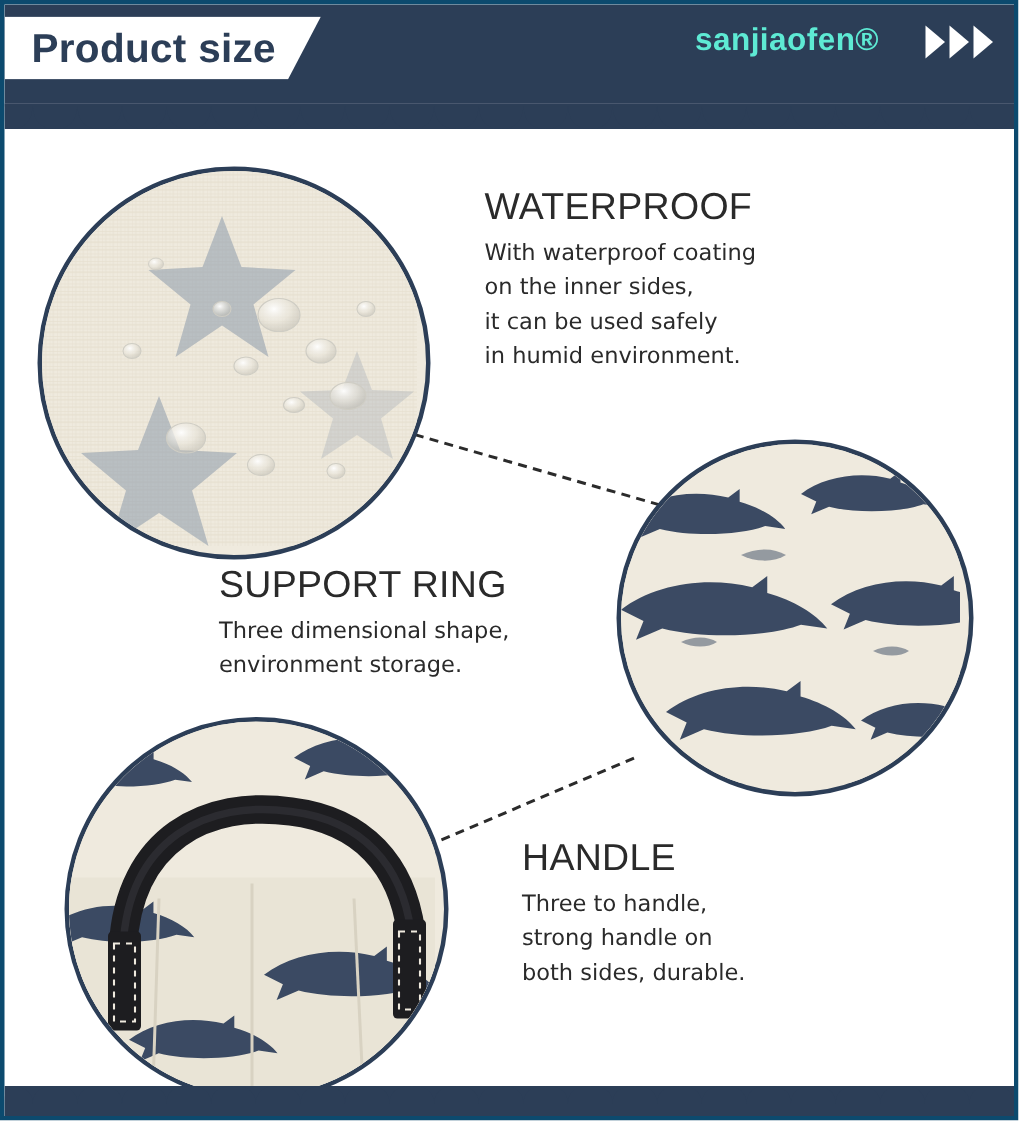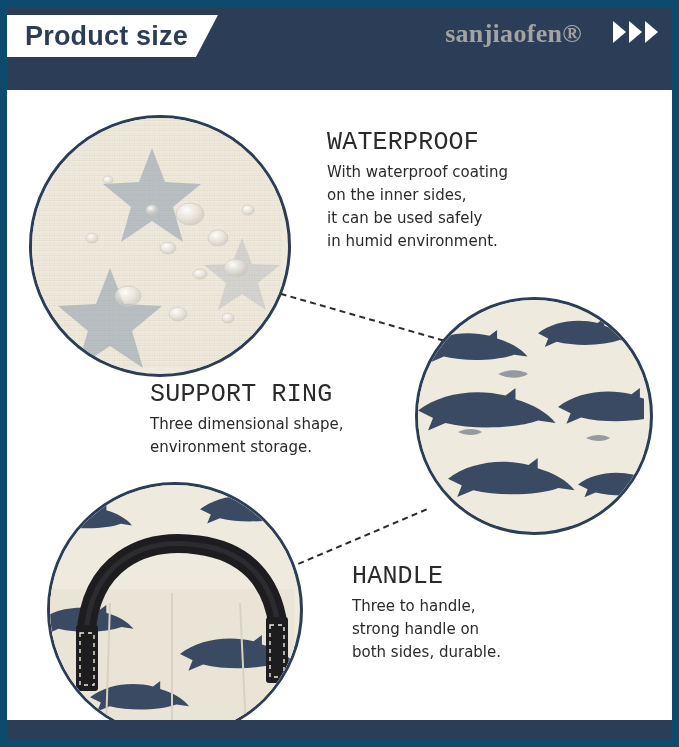--- a/index.html
+++ b/index.html
@@ -12,21 +12,21 @@
     background: #ffffff;
     font-family: "Liberation Sans", sans-serif;
     overflow: hidden;
   }
   .page {
     position: relative;
     width: 679px;
     height: 747px;
     background: #ffffff;
     box-sizing: border-box;
-    border: 7px solid #0c4a6e;
+    border: 3px solid #0c4a6e;
     overflow: hidden;
   }
 
   
   .header {
     position: absolute;
     left: 0;
     top: 0;
     width: 100%;
     height: 66px;
@@ -46,24 +46,24 @@
     padding-left: 18px;
     padding-right: 30px;
     box-sizing: border-box;
     
     clip-path: polygon(0 0, 100% 0, calc(100% - 22px) 100%, 0 100%);
   }
   .brand {
     position: absolute;
     right: 90px;
     top: 12px;
-    color: #a3a3a3;
-    font-size: 26px;
+    color: #5eead4;
+    font-size: 21px;
     font-weight: bold;
-    font-family: Liberation Serif, serif;
+    font-family: Liberation Sans, sans-serif;
     letter-spacing: 0.3px;
   }
   .chevrons {
     position: absolute;
     right: 14px;
     top: 14px;
     display: flex;
     gap: 3px;
   }
   .chev {
@@ -117,21 +117,21 @@
   .circle svg { display: block; }
 
   .feature-text {
     position: absolute;
   }
   .feature-title {
     font-size: 25px;
     color: #2a2a2a;
     letter-spacing: 0.2px;
     margin-bottom: 4px;
-    font-family: Liberation Mono, monospace;
+    font-family: Liberation Sans, sans-serif;
   }
   .feature-line {
     font-size: 15px;
     color: #2a2a2a;
     line-height: 23px;
     font-family: "DejaVu Sans", sans-serif;
   }
 
   .connector {
     position: absolute;

